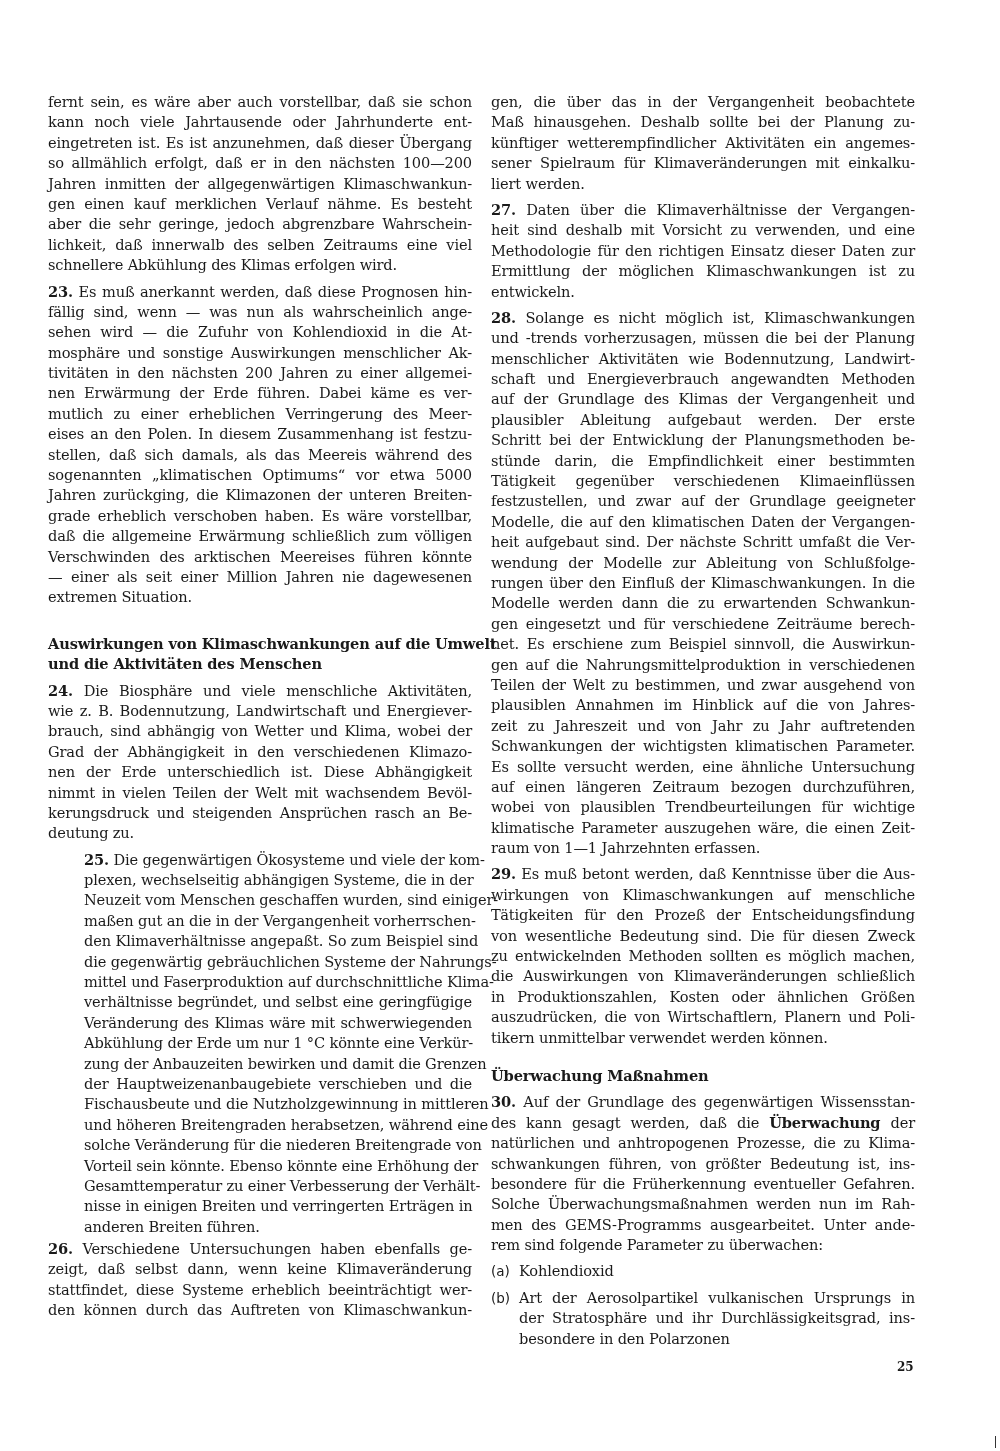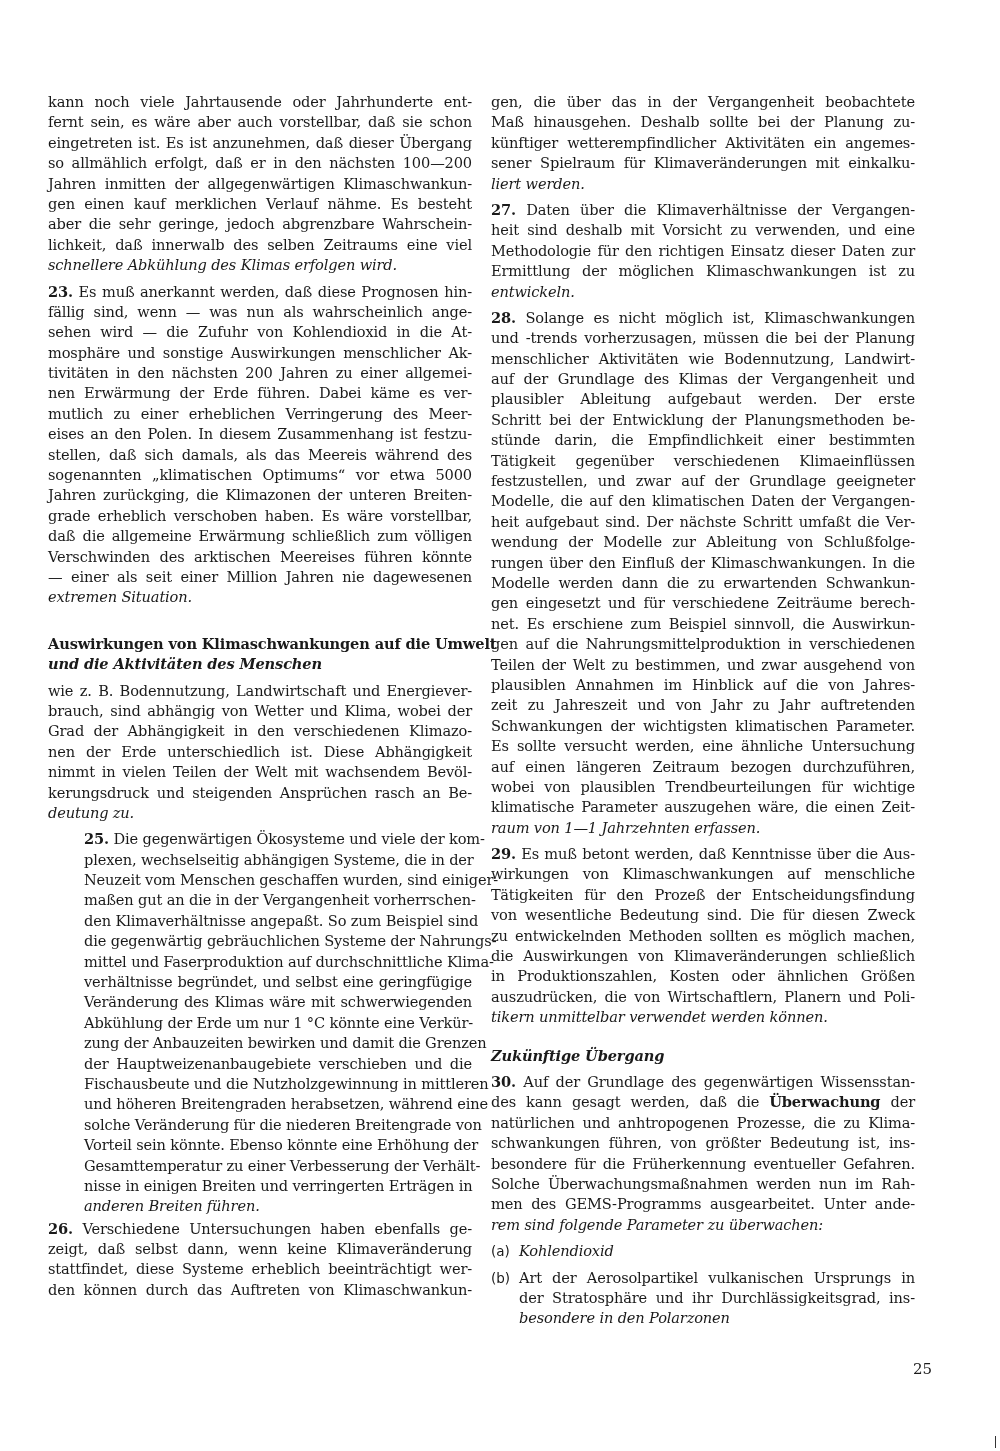--- a/index.html
+++ b/index.html
@@ -21,56 +21,56 @@
     .line {
       display: block;
       font-size: 14.6px;
       line-height: 20.4px;
       height: 20.4px;
       white-space: nowrap;
       text-align: justify;
       text-align-last: justify;
       letter-spacing: -0.15px;
     }
-    .line.last { text-align-last: left; font-style: italic; }
+    .line.last { text-align-last: left; }
     .para { margin: 0 0 6px 0; }
     .para.tight { margin-bottom: 2px; margin-left: 36px; }
     .num { font-weight: bold; }
     .heading {
       font-weight: bold;
       font-size: 14.6px;
       line-height: 20.4px;
       margin: 26px 0 6px 0;
       letter-spacing: -0.2px;
     }
     .heading .line { font-weight: bold; }
     .heading2 { margin: 18px 0 6px 0; }
     b.inline { font-weight: bold; }
     .list-item { display: flex; margin: 0 0 6px 0; }
     .list-label { width: 28px; flex: none; font-size: 14.6px; line-height: 20.4px; }
     .list-body { flex: 1; }
     .page-number {
       position: absolute;
       left: 897px; top: 1360px;
-      font-size: 15px; font-weight: normal; margin-left: 16px;
+      font-size: 12px; font-weight: bold;
     }
     .edge-mark {
       position: absolute;
       left: 995px; top: 1436px;
       width: 1px; height: 12px;
       background: #333;
     }
   </style>
 </head>
 <body>
 
 <div class="col col-left">
   <div class="para">
+      <span class="line">fernt sein, es wäre aber auch vorstellbar, daß sie schon</span>
       <span class="line">kann noch viele Jahrtausende oder Jahrhunderte ent-</span>
-      <span class="line">fernt sein, es wäre aber auch vorstellbar, daß sie schon</span>
       <span class="line">eingetreten ist. Es ist anzunehmen, daß dieser Übergang</span>
       <span class="line">so allmählich erfolgt, daß er in den nächsten 100—200</span>
       <span class="line">Jahren inmitten der allgegenwärtigen Klimaschwankun-</span>
       <span class="line">gen einen kauf merklichen Verlauf nähme. Es besteht</span>
       <span class="line">aber die sehr geringe, jedoch abgrenzbare Wahrschein-</span>
       <span class="line">lichkeit, daß innerwalb des selben Zeitraums eine viel</span>
       <span class="line last">schnellere Abkühlung des Klimas erfolgen wird.</span>
     </div>
   <div class="para">
       <span class="line"><span class="num">23.</span> <span>Es muß anerkannt werden, daß diese Prognosen hin-</span></span>
@@ -88,20 +88,21 @@
       <span class="line">daß die allgemeine Erwärmung schließlich zum völligen</span>
       <span class="line">Verschwinden des arktischen Meereises führen könnte</span>
       <span class="line">— einer als seit einer Million Jahren nie dagewesenen</span>
       <span class="line last">extremen Situation.</span>
     </div>
   <div class="heading">
       <span class="line">Auswirkungen von Klimaschwankungen auf die Umwelt</span>
       <span class="line last">und die Aktivitäten des Menschen</span>
     </div>
   <div class="para">
+      <span class="line"><span class="num">24.</span> <span>Die Biosphäre und viele menschliche Aktivitäten,</span></span>
       <span class="line">wie z. B. Bodennutzung, Landwirtschaft und Energiever-</span>
       <span class="line">brauch, sind abhängig von Wetter und Klima, wobei der</span>
       <span class="line">Grad der Abhängigkeit in den verschiedenen Klimazo-</span>
       <span class="line">nen der Erde unterschiedlich ist. Diese Abhängigkeit</span>
       <span class="line">nimmt in vielen Teilen der Welt mit wachsendem Bevöl-</span>
       <span class="line">kerungsdruck und steigenden Ansprüchen rasch an Be-</span>
       <span class="line last">deutung zu.</span>
     </div>
   <div class="para tight">
       <span class="line"><span class="num">25.</span> <span>Die gegenwärtigen Ökosysteme und viele der kom-</span></span>
@@ -144,20 +145,21 @@
       <span class="line"><span class="num">27.</span> <span>Daten über die Klimaverhältnisse der Vergangen-</span></span>
       <span class="line">heit sind deshalb mit Vorsicht zu verwenden, und eine</span>
       <span class="line">Methodologie für den richtigen Einsatz dieser Daten zur</span>
       <span class="line">Ermittlung der möglichen Klimaschwankungen ist zu</span>
       <span class="line last">entwickeln.</span>
     </div>
   <div class="para">
       <span class="line"><span class="num">28.</span> <span>Solange es nicht möglich ist, Klimaschwankungen</span></span>
       <span class="line">und -trends vorherzusagen, müssen die bei der Planung</span>
       <span class="line">menschlicher Aktivitäten wie Bodennutzung, Landwirt-</span>
+      <span class="line">schaft und Energieverbrauch angewandten Methoden</span>
       <span class="line">auf der Grundlage des Klimas der Vergangenheit und</span>
       <span class="line">plausibler Ableitung aufgebaut werden. Der erste</span>
       <span class="line">Schritt bei der Entwicklung der Planungsmethoden be-</span>
       <span class="line">stünde darin, die Empfindlichkeit einer bestimmten</span>
       <span class="line">Tätigkeit gegenüber verschiedenen Klimaeinflüssen</span>
       <span class="line">festzustellen, und zwar auf der Grundlage geeigneter</span>
       <span class="line">Modelle, die auf den klimatischen Daten der Vergangen-</span>
       <span class="line">heit aufgebaut sind. Der nächste Schritt umfaßt die Ver-</span>
       <span class="line">wendung der Modelle zur Ableitung von Schlußfolge-</span>
       <span class="line">rungen über den Einfluß der Klimaschwankungen. In die</span>
@@ -180,21 +182,21 @@
       <span class="line">wirkungen von Klimaschwankungen auf menschliche</span>
       <span class="line">Tätigkeiten für den Prozeß der Entscheidungsfindung</span>
       <span class="line">von wesentliche Bedeutung sind. Die für diesen Zweck</span>
       <span class="line">zu entwickelnden Methoden sollten es möglich machen,</span>
       <span class="line">die Auswirkungen von Klimaveränderungen schließlich</span>
       <span class="line">in Produktionszahlen, Kosten oder ähnlichen Größen</span>
       <span class="line">auszudrücken, die von Wirtschaftlern, Planern und Poli-</span>
       <span class="line last">tikern unmittelbar verwendet werden können.</span>
     </div>
   <div class="heading heading2">
-    <span class="line last">Zukünftige Übergang</span>
+    <span class="line last">Überwachung Maßnahmen</span>
   </div>
   <div class="para">
     <span class="line"><span class="num">30.</span> <span>Auf der Grundlage des gegenwärtigen Wissensstan-</span></span>
     <span class="line"><span>des kann gesagt werden, daß die</span> <b class="inline">Überwachung</b> <span>der</span></span>
     <div>
         <span class="line">natürlichen und anhtropogenen Prozesse, die zu Klima-</span>
         <span class="line">schwankungen führen, von größter Bedeutung ist, ins-</span>
         <span class="line">besondere für die Früherkennung eventueller Gefahren.</span>
         <span class="line">Solche Überwachungsmaßnahmen werden nun im Rah-</span>
         <span class="line">men des GEMS-Programms ausgearbeitet. Unter ande-</span>

